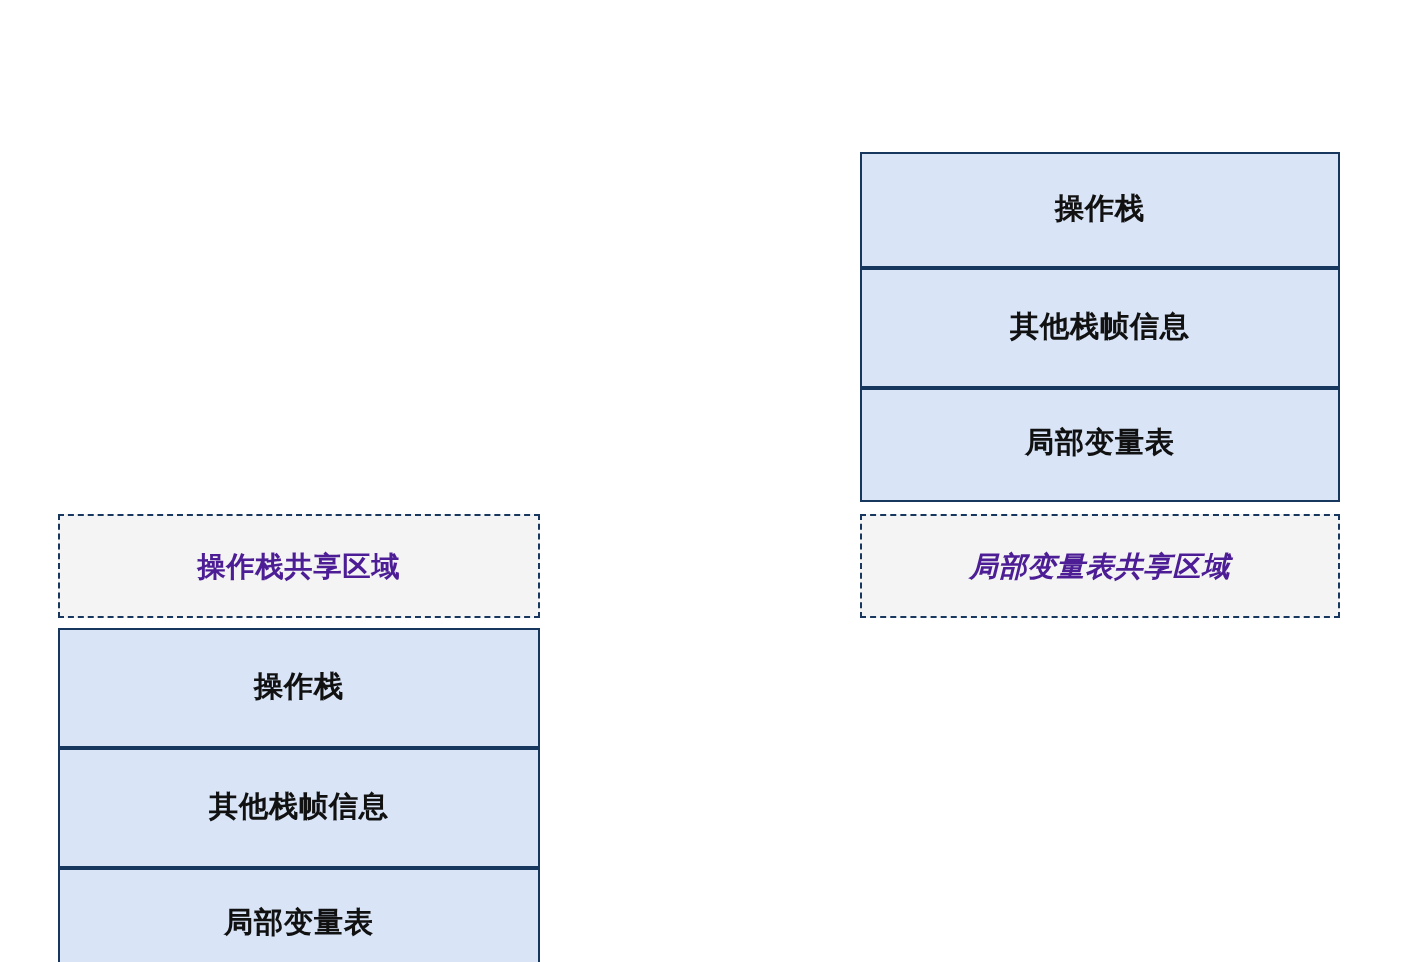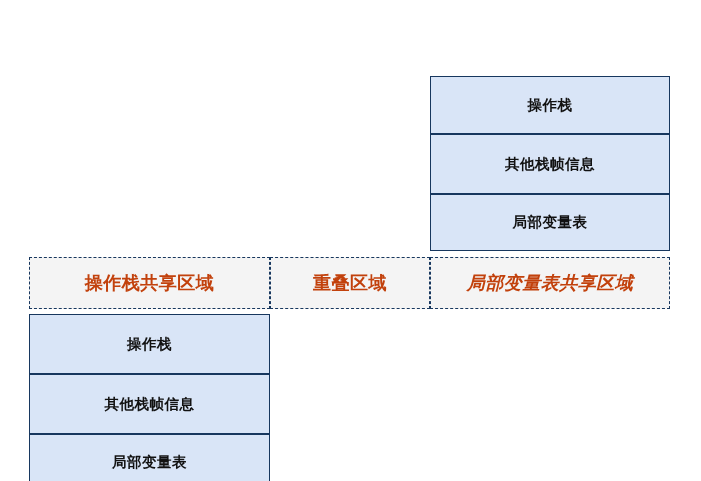--- a/index.html
+++ b/index.html
@@ -47,23 +47,23 @@
   .shared-box {
     position: absolute;
     box-sizing: border-box;
     background: #f4f4f4;
     border: 1.7px dashed #17375e;
     display: flex;
     align-items: center;
     justify-content: center;
   }
   .shared-box .label {
-    font-size: 18px;
+    font-size: 14px;
     font-weight: bold;
-    color: #c2410c;
+    color: #4c1d95;
     letter-spacing: 0.5px;
     line-height: 1;
     white-space: nowrap;
   }
 
   
   .stack-top-op    { left: 430px; top: 32px;  width: 240px; height: 58px; }
   .stack-top-other { left: 430px; top: 90px;  width: 240px; height: 60px; }
   .stack-top-local { left: 430px; top: 150px; width: 240px; height: 57px; }
 
@@ -91,23 +91,20 @@
   </div>
 
   <div class="frame-box stack-top-local">
     <span class="label">局部变量表</span>
   </div>
 
   <div class="shared-box shared-op">
     <span class="label">操作栈共享区域</span>
   </div>
 
-  <div class="shared-box shared-over">
-    <span class="label">重叠区域</span>
-  </div>
 
   <div class="shared-box shared-local">
     <span class="label">局部变量表共享区域</span>
   </div>
 
   <div class="frame-box stack-bot-op">
     <span class="label">操作栈</span>
   </div>
 
   <div class="frame-box stack-bot-other">

